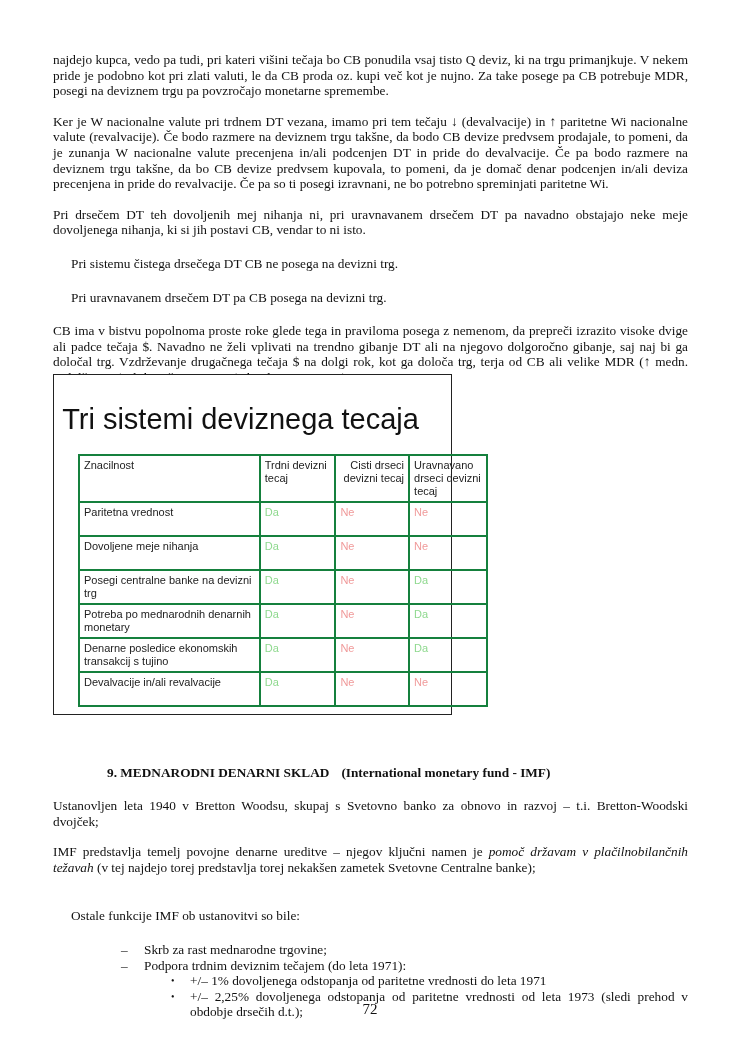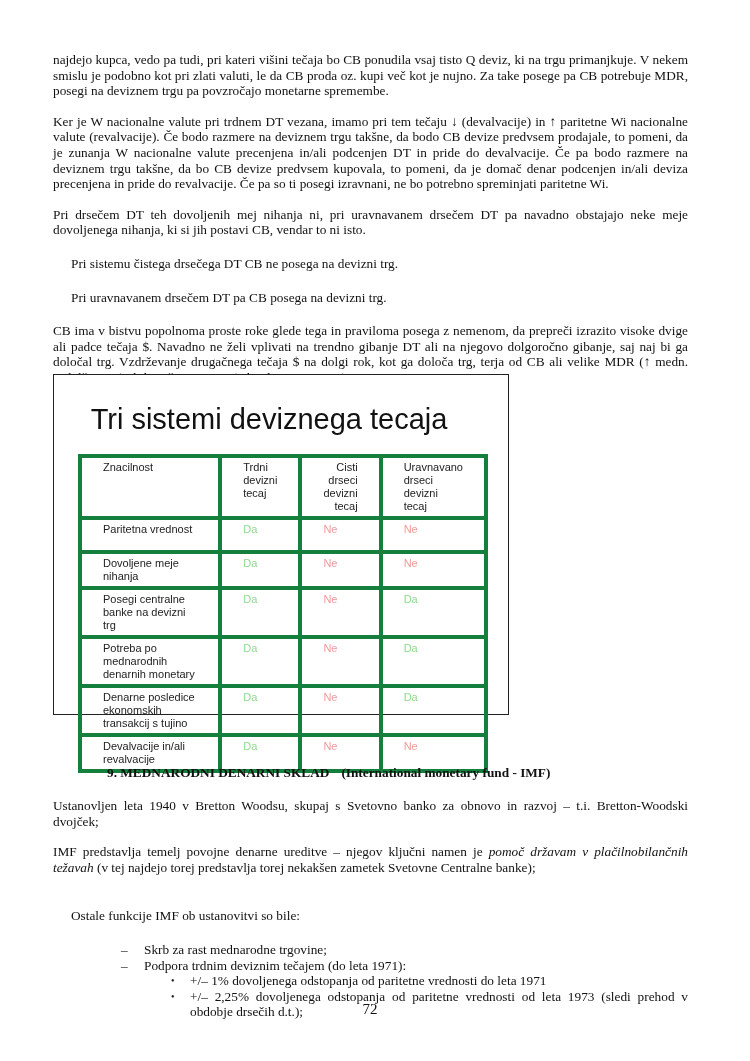--- a/index.html
+++ b/index.html
@@ -5,35 +5,35 @@
   html, body { margin: 0; padding: 0; background: #ffffff; }
   body { width: 750px; height: 1061px; position: relative; overflow: hidden; }
   .page {
     position: absolute; left: 53px; top: 52px; width: 635px;
     font-family: "Liberation Serif", serif; font-size: 13.3px; line-height: 15.6px; color: #111;
   }
   .para { text-align: justify; margin: 0; }
   .gap { height: 15px; }
   .line { margin: 18px; }
   .figure {
-    position: absolute; left: 53px; top: 374px; width: 456px; height: 341px;
+    position: absolute; left: 53px; top: 374px; width: 399px; height: 341px;
     border: 1px solid #222; background: #fff; box-sizing: border-box;
   }
   .fig-title {
     position: absolute; left: 0; right: 0; top: 28px; text-align: center;
     font-family: "Liberation Sans", sans-serif; font-size: 29px; color: #111;
     padding-right: 24px;
   }
   table.tt {
     position: absolute; left: 24px; top: 79px; width: 410px;
     border-collapse: collapse; font-family: "Liberation Sans", sans-serif; font-size: 11px; line-height: 13px;
     color: #222;
   }
   table.tt td {
-    border: 4px solid #15803d; vertical-align: top; padding: 3px 21px; box-sizing: border-box;
+    border: 2px solid #15803d; vertical-align: top; padding: 3px 4px; box-sizing: border-box;
   }
   table.tt tr { height: 34px; }
   table.tt tr.hdr { height: 45px; }
   table.tt { border-right: 2px solid #111; border-bottom: 2px solid #111; }
   .c0 { width: 182px; } .c1 { width: 76px; } .c2 { width: 74px; text-align: right; } .c3 { width: 78px; }
   .da { color: #8fd98f; }
   .ne { color: #f09a9a; }
   .section {
     position: absolute; left: 107px; top: 765px;
     font-family: "Liberation Serif", serif; font-weight: bold; font-size: 13.3px; color: #111;
@@ -49,21 +49,21 @@
   .bullet-item .mark { position: absolute; left: 118px; font-size: 10px; }
   .pagenum {
     position: absolute; left: 0; width: 740px; top: 1001px; text-align: center;
     font-family: "Liberation Serif", serif; font-size: 15px; color: #111;
   }
 </style>
 </head>
 <body>
 
 <div class="page">
-  <p class="para">najdejo kupca, vedo pa tudi, pri kateri višini tečaja bo CB ponudila vsaj tisto Q deviz, ki na trgu primanjkuje. V nekem smislu je podobno kot pri zlati valuti, le da CB proda oz. kupi več kot je nujno. Za take posege pa CB potrebuje MDR, posegi na deviznem trgu pa povzročajo monetarne spremembe.</p>
+  <p class="para">najdejo kupca, vedo pa tudi, pri kateri višini tečaja bo CB ponudila vsaj tisto Q deviz, ki na trgu primanjkuje. V nekem pride je podobno kot pri zlati valuti, le da CB proda oz. kupi več kot je nujno. Za take posege pa CB potrebuje MDR, posegi na deviznem trgu pa povzročajo monetarne spremembe.</p>
   <div class="gap"></div>
   <p class="para">Ker je W nacionalne valute pri trdnem DT vezana, imamo pri tem tečaju ↓ (devalvacije) in ↑ paritetne Wi nacionalne valute (revalvacije). Če bodo razmere na deviznem trgu takšne, da bodo CB devize predvsem prodajale, to pomeni, da je zunanja W nacionalne valute precenjena in/ali podcenjen DT in pride do devalvacije. Če pa bodo razmere na deviznem trgu takšne, da bo CB devize predvsem kupovala, to pomeni, da je domač denar podcenjen in/ali deviza precenjena in pride do revalvacije. Če pa so ti posegi izravnani, ne bo potrebno spreminjati paritetne Wi.</p>
   <div class="gap"></div>
   <p class="para">Pri drsečem DT teh dovoljenih mej nihanja ni, pri uravnavanem drsečem DT pa navadno obstajajo neke meje dovoljenega nihanja, ki si jih postavi CB, vendar to ni isto.</p>
   <p class="line">Pri sistemu čistega drsečega DT CB ne posega na devizni trg.</p>
   <p class="line">Pri uravnavanem drsečem DT pa CB posega na devizni trg.</p>
   <p class="para">CB ima v bistvu popolnoma proste roke glede tega in praviloma posega z nemenom, da prepreči izrazito visoke dvige ali padce tečaja $. Navadno ne želi vplivati na trendno gibanje DT ali na njegovo dolgoročno gibanje, saj naj bi ga določal trg. Vzdrževanje drugačnega tečaja $ na dolgi rok, kot ga določa trg, terja od CB ali velike MDR (↑ medn. zadolženosti) ali kopičenje MDR (↑ kreditiranja tujine).</p>
 </div>
 
 <div class="figure">

